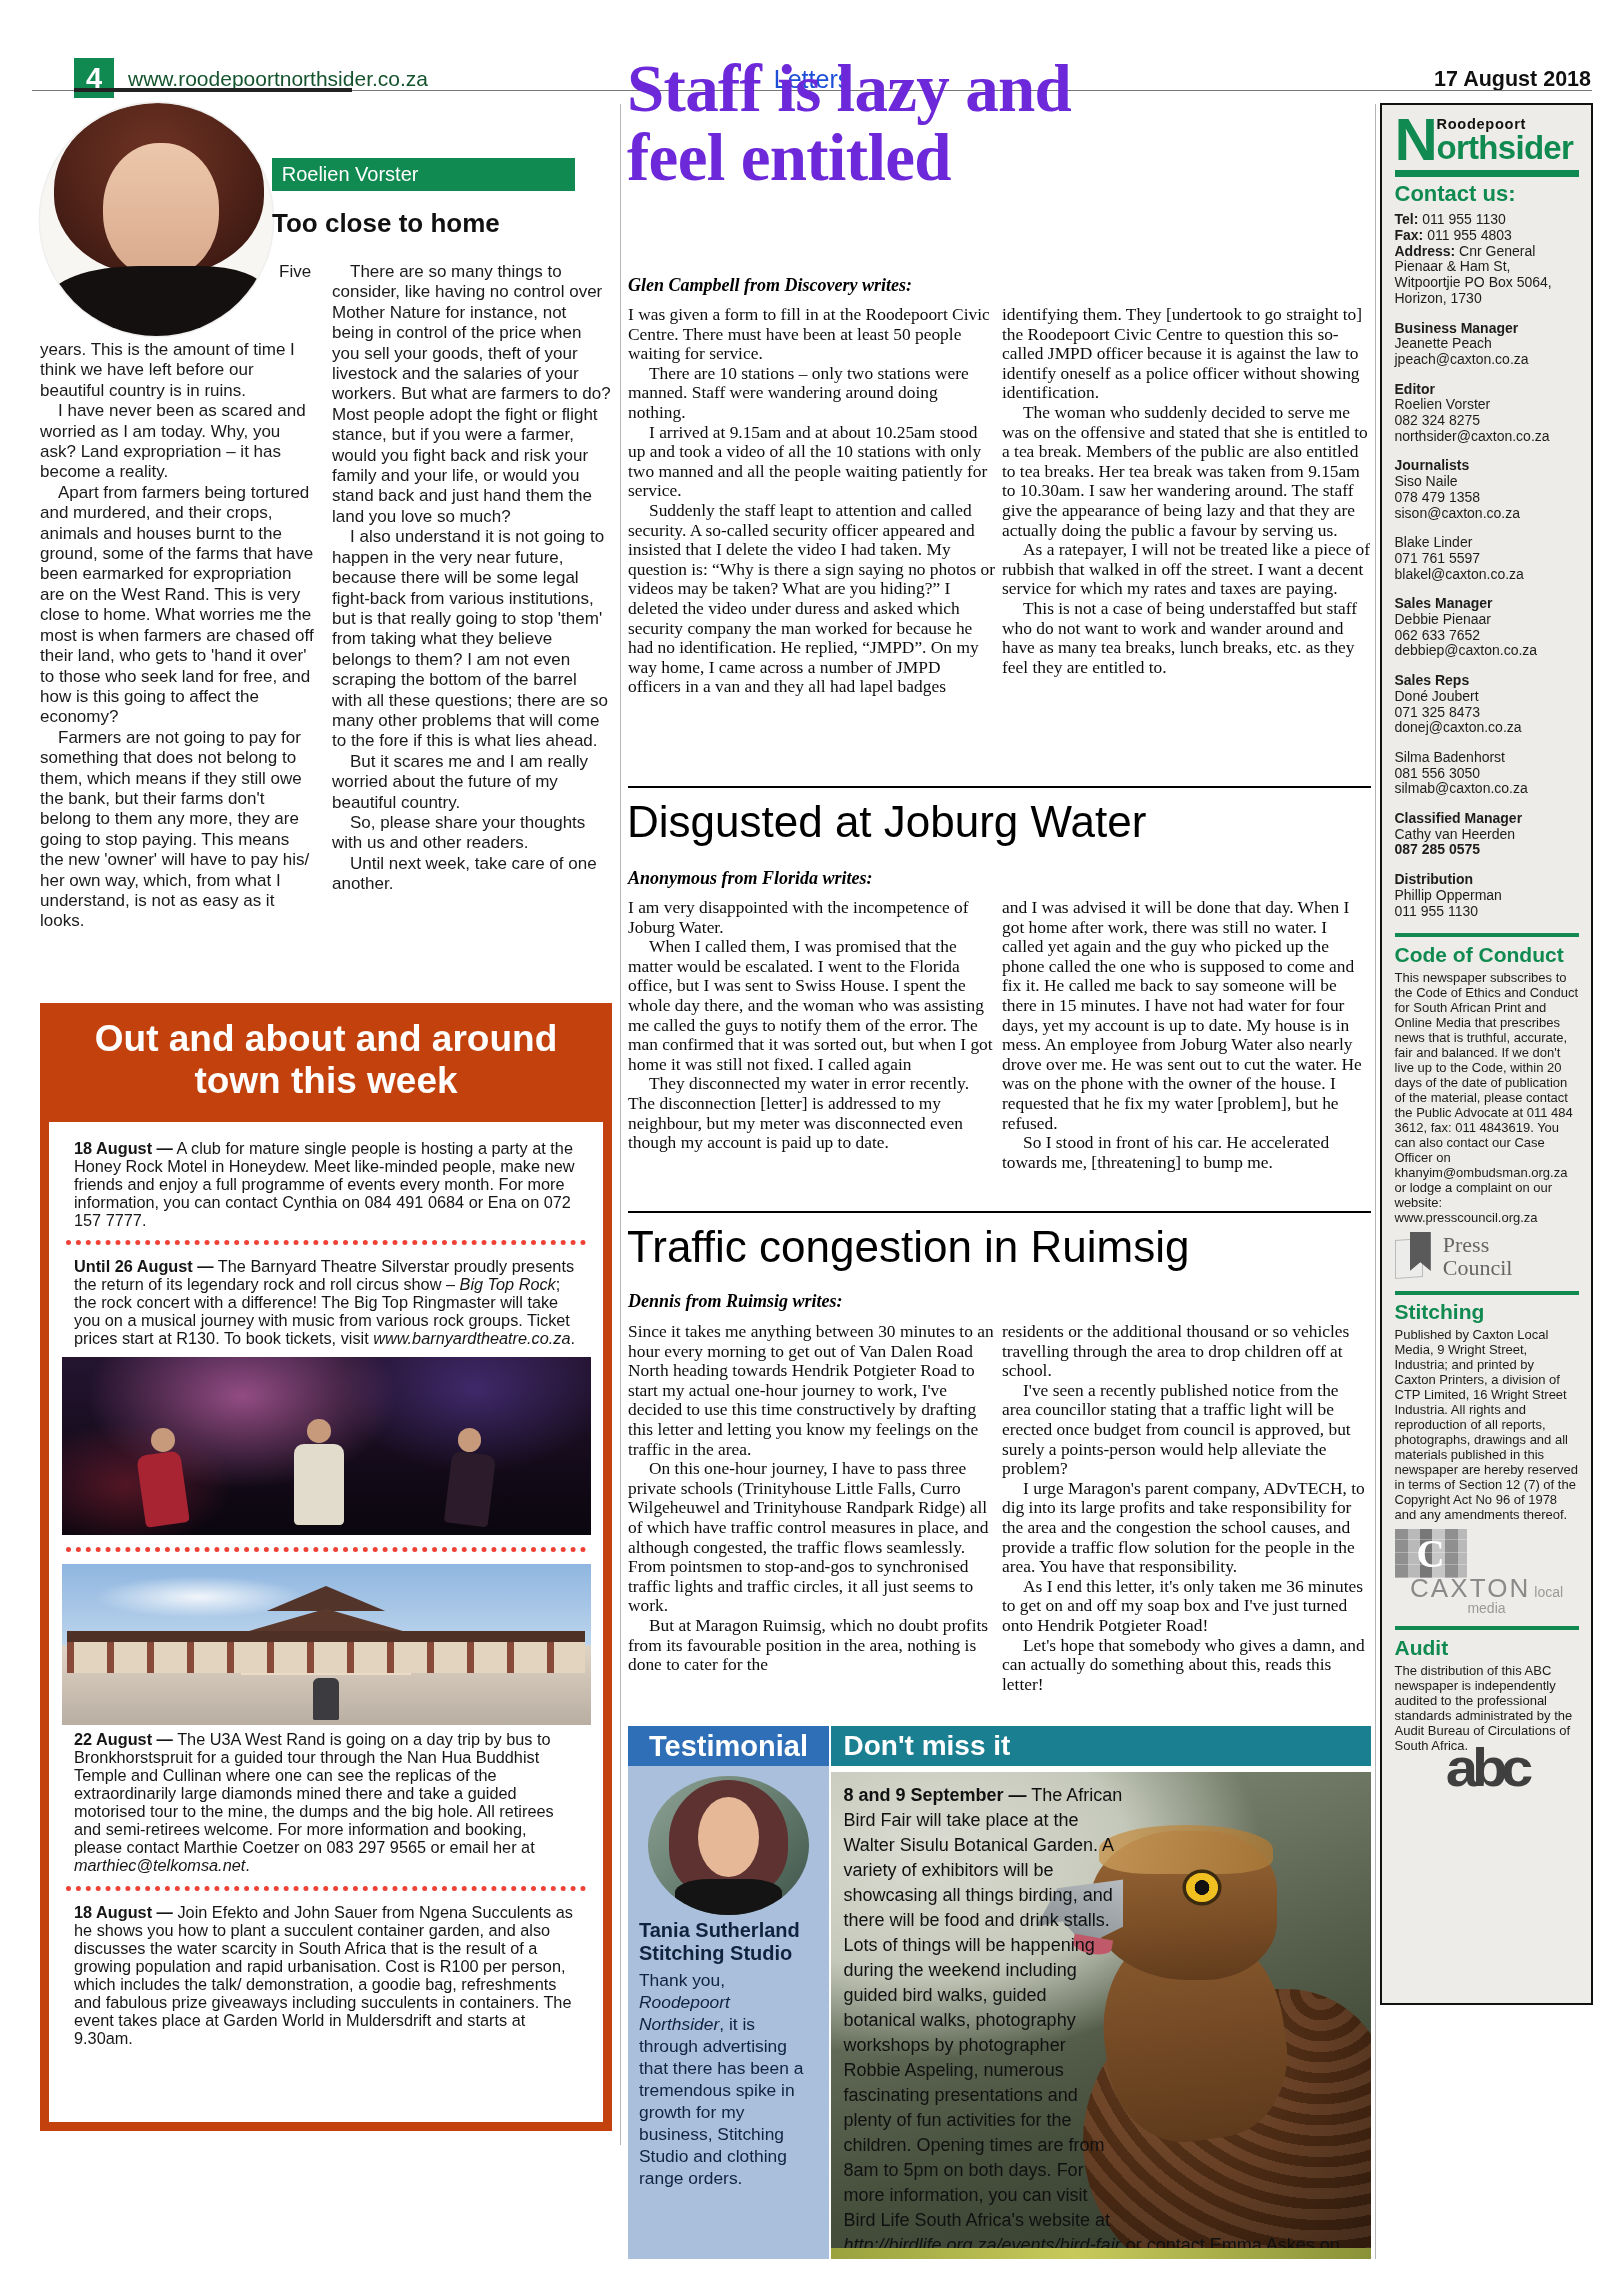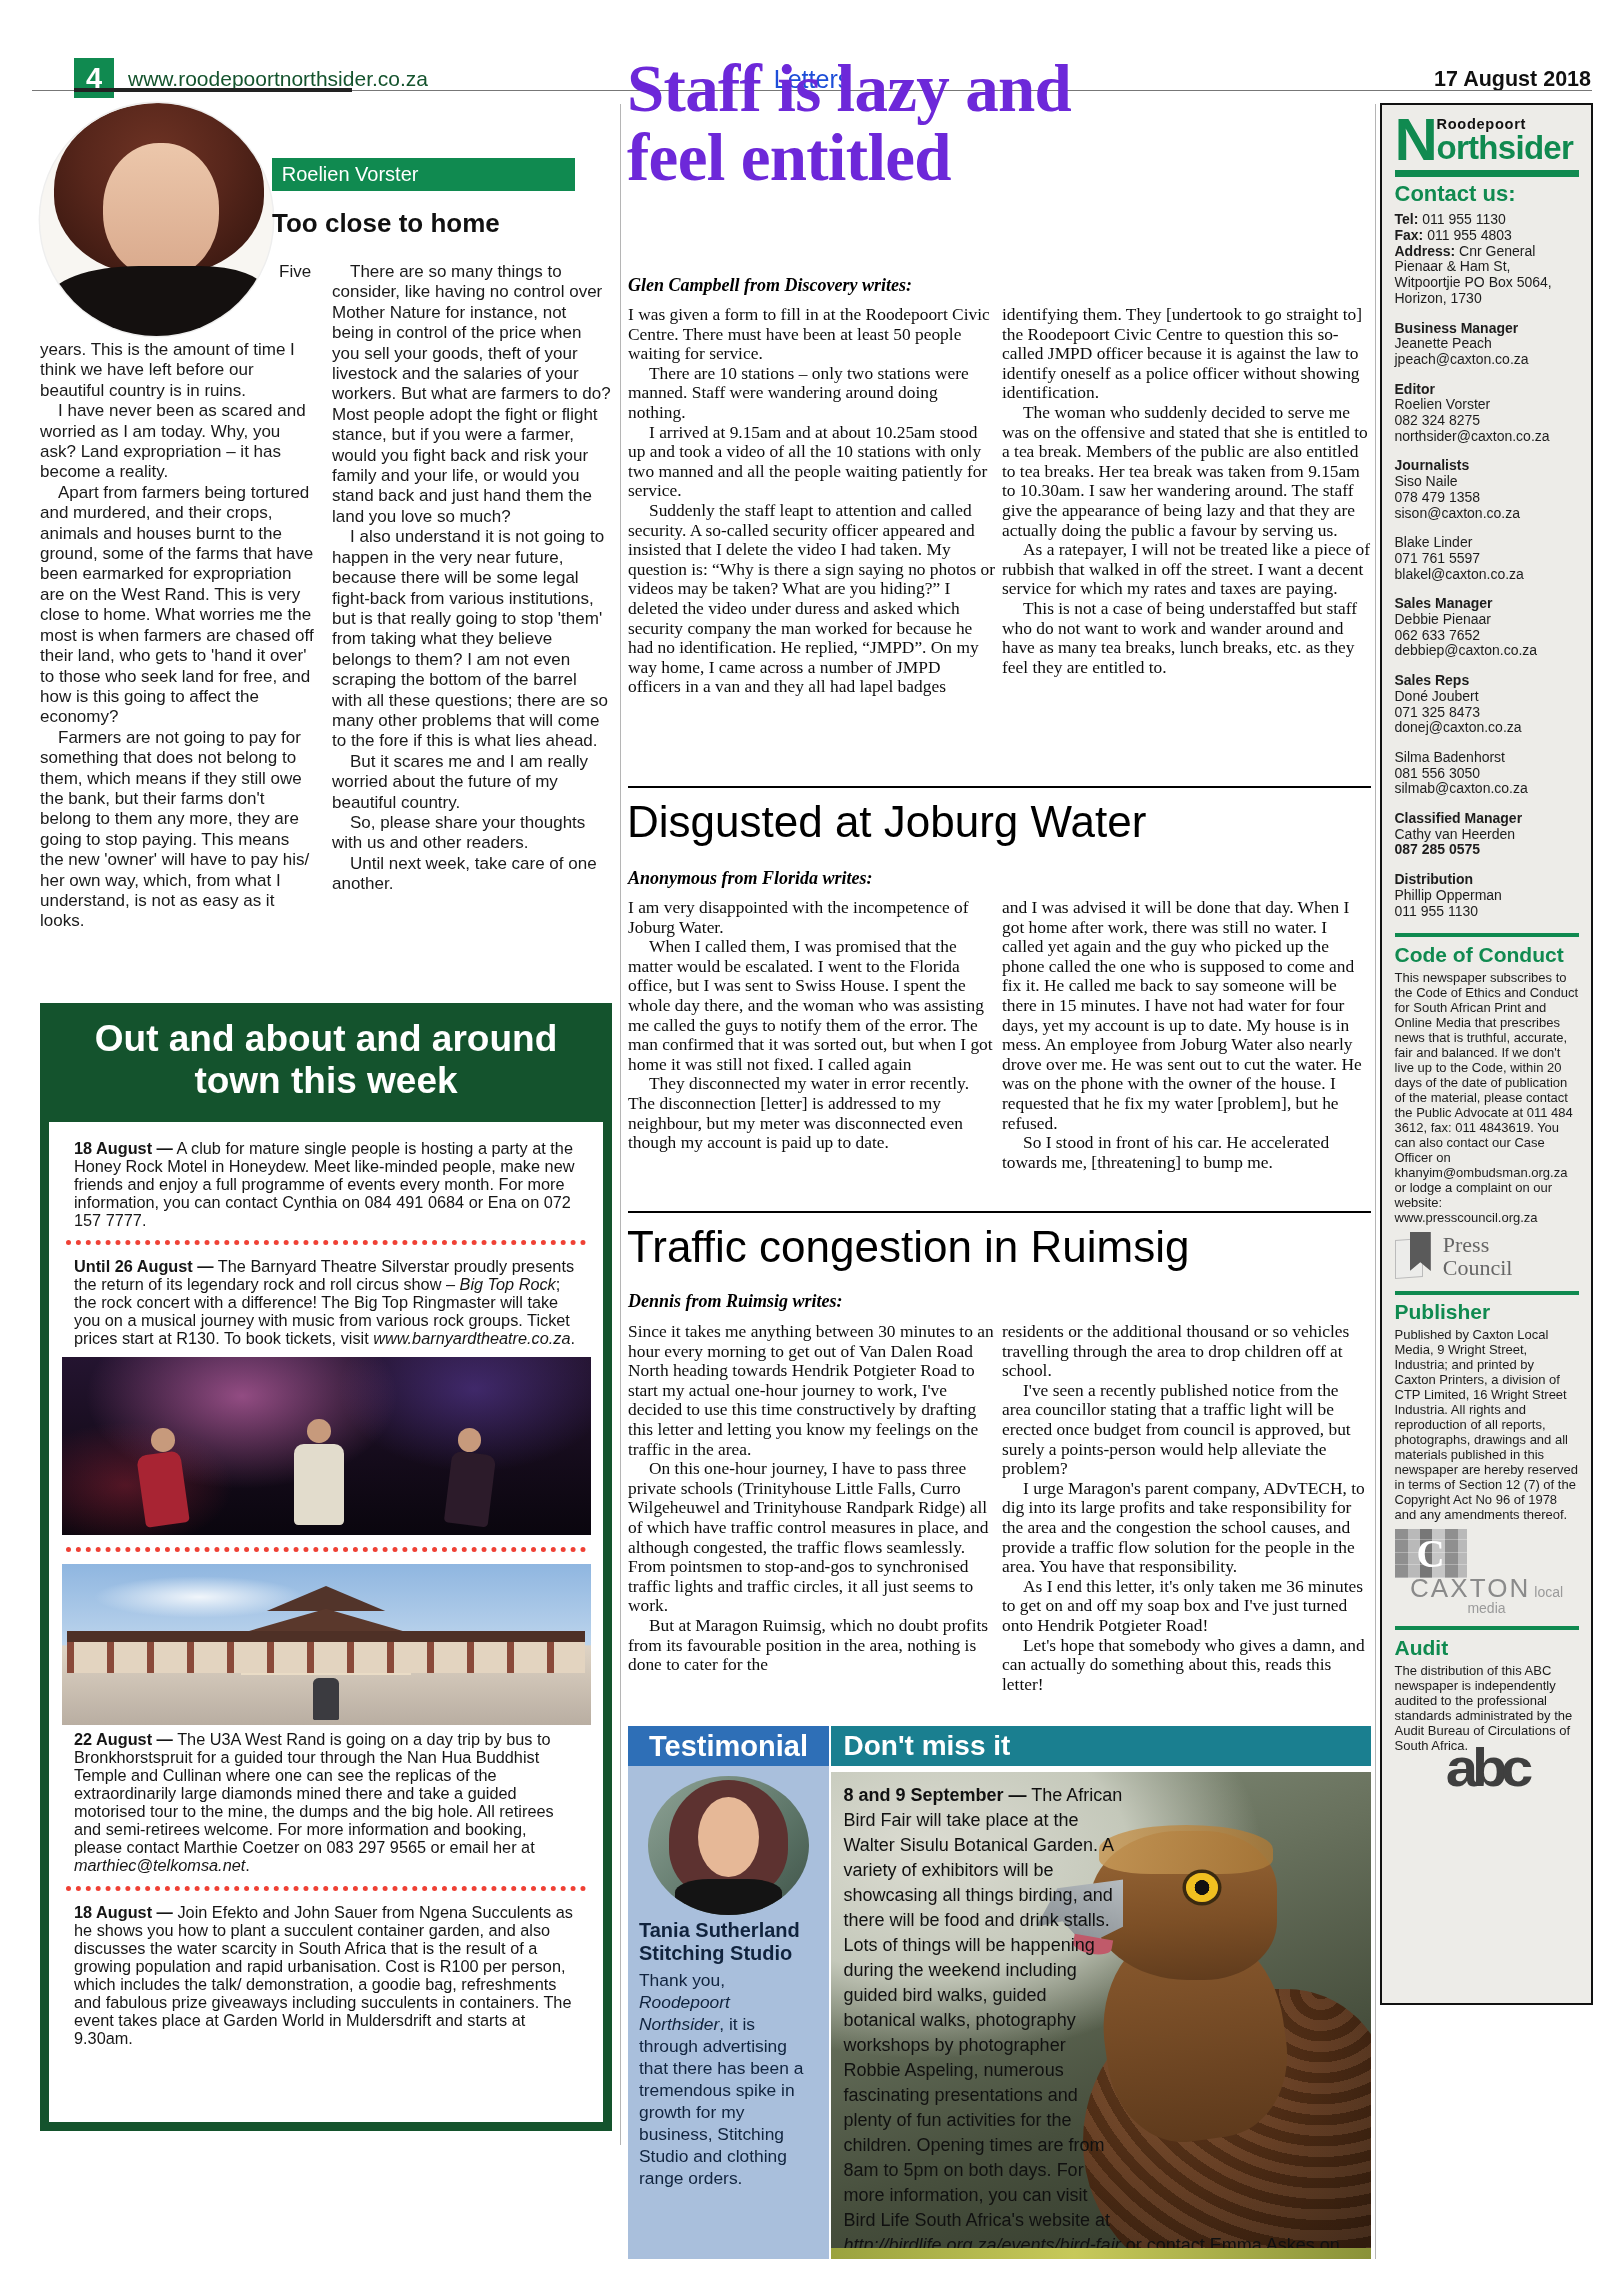--- a/index.html
+++ b/index.html
@@ -30,21 +30,21 @@
     font-size:20px;line-height:33px;padding-left:9.7px;}
   .ed-headline{position:absolute;left:272px;top:208px;font-size:26px;font-weight:bold;color:#111;}
   .ed-col{position:absolute;top:262px;font-size:17px;line-height:20.4px;color:#1a1a1a;}
   .ed-col1{left:40px;width:276px;}
   .ed-col2{left:332px;width:279px;}
   .ed-photo-spacer{float:left;width:239px;height:78px;}
   .ed-col p{margin:0;}
   .ind-s{text-indent:18px;}
 
   
-  .oaa{position:absolute;left:40px;top:1003px;width:572px;height:1128px;background:#14532d;}
+  .oaa{position:absolute;left:40px;top:1003px;width:572px;height:1128px;background:#c2410c;}
   .oaa-title{color:#fff;font-weight:bold;font-size:37px;line-height:42px;text-align:center;padding-top:15.3px;}
   .oaa-inner{position:absolute;left:9px;right:9px;top:119px;bottom:9px;background:#fff;padding:16.7px 25px 11px 25px;overflow:hidden;}
   .event{font-size:16.3px;line-height:18px;color:#161616;margin:0;}
   .event b{font-weight:bold;}
   .event i{font-style:italic;text-align:center;}
   .dotsep{border-top:5.6px dotted #ef4135;margin:11.8px -8.3px;height:0;}
 
   .concert-photo{position:relative;height:178px;margin:9.7px -12.5px;overflow:hidden;background:
     radial-gradient(ellipse 222px 132px at 34% 22%,rgba(242,125,205,.55),transparent 70%),
     radial-gradient(ellipse 194px 118px at 78% 18%,rgba(96,64,170,.5),transparent 70%),
@@ -401,21 +401,21 @@
       <span class="pc-icon" data-interactable="false">
           <span class="pc-page"></span>
           <span class="pc-flag"></span>
         </span>
       <span class="pc-text">
         <span data-interactable="false">Press</span><br>
         <span data-interactable="false">Council</span>
       </span>
     </div>
     <div class="sb-rule" data-interactable="false"></div>
-    <div class="sb-green-h" data-interactable="false">Publisher</div>
+    <div class="sb-green-h" data-interactable="false">Stitching</div>
     <div class="sb-small" data-interactable="false">Published by Caxton Local Media, 9 Wright Street, Industria; and printed by Caxton Printers, a division of CTP Limited, 16 Wright Street Industria. All rights and reproduction of all reports, photographs, drawings and all materials published in this newspaper are hereby reserved in terms of Section 12 (7) of the Copyright Act No 96 of 1978 and any amendments thereof.</div>
     <div class="cx-wrap" data-interactable="false">
       <div class="cx-icon" data-interactable="false">
           <span class="cx-c" data-interactable="false">C</span>
         </div>
       <div class="cx-line">
         <span class="cx-name" data-interactable="false">CAXTON</span>
         <span class="cx-sub" data-interactable="false">local media</span>
       </div>
     </div>

